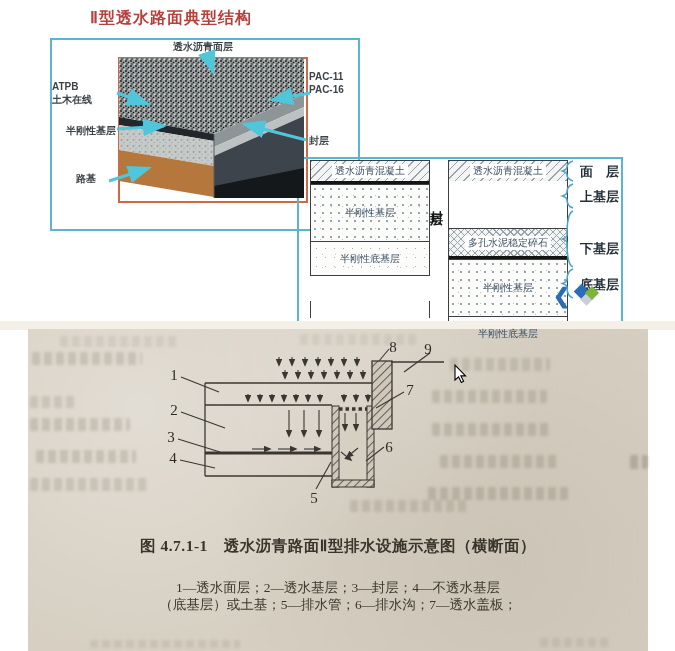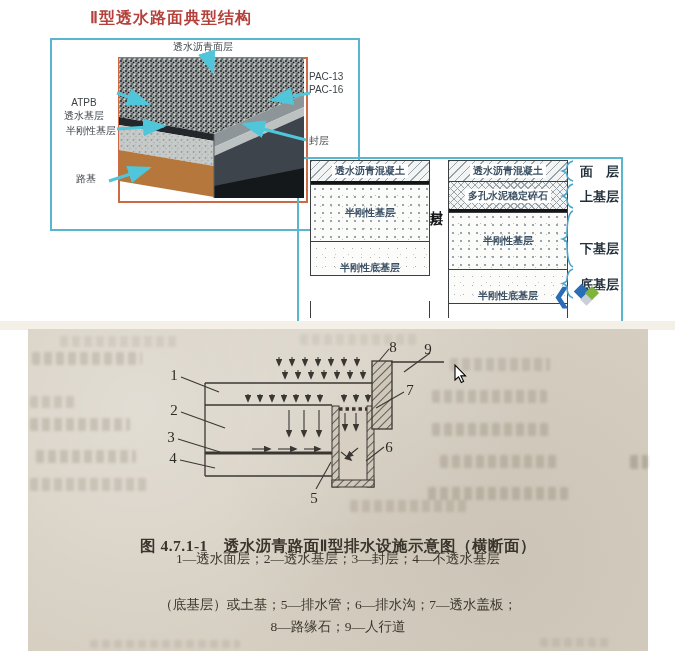--- a/index.html
+++ b/index.html
@@ -4,28 +4,28 @@
 <style>
   html,body{margin:0;padding:0;background:#fff;}
   #stage{position:relative;width:675px;height:651px;background:#fff;overflow:hidden;
          font-family:"Liberation Sans",sans-serif;padding-left:42px;}
   .abs{position:absolute;}
 
   
   .main-title{left:90px;top:8px;font-size:16px;font-weight:bold;color:#b5413c;letter-spacing:1px;}
   .boxA{left:50px;top:38px;width:306px;height:189px;border:2px solid #5ab6cf;background:#fff;}
   .orange-frame{left:118px;top:57px;width:186px;height:142px;border:2px solid #cd6a45;background:#fff;}
-  .hero-label{font-size:10px;color:#3d4449;font-weight:400;line-height:13px;}
+  .hero-label{font-size:10px;color:#3d4449;font-weight:700;line-height:13px;}
   .hero-caption{left:52px;top:212px;width:302px;text-align:center;font-size:10.5px;color:#4c5963;letter-spacing:1px;}
   .tb-top{left:297px;top:157px;width:326px;border-top:2px solid #5ab6cf;}
   .tb-left{left:297px;top:157px;height:165px;border-left:2px solid #5ab6cf;}
   .tb-right{left:621px;top:157px;height:165px;border-left:2px solid #5ab6cf;}
   .col{width:118px;border-left:1px solid #3c3f42;border-right:1px solid #3c3f42;background:#fff;}
-  .row{position:relative;border-top:1px solid #3c3f42;display:flex;align-items:center;justify-content:center;font-weight:bold;}
-  .row:last-child{border-bottom:1px solid #3c3f42;align-items:flex-end;}
+  .row{position:relative;border-top:1px solid #3c3f42;display:flex;align-items:center;justify-content:center;}
+  .row:last-child{border-bottom:1px solid #3c3f42;}
   .cell-text{font-size:10px;color:#3a4f63;white-space:nowrap;z-index:2;}
   .pill{background:#fff;padding:0 3px;}
   .hatchA{background:#f3f5f5;background-image:repeating-linear-gradient(135deg,#97a2aa 0 1px,transparent 1px 6px);}
   .hatchB{background:#f1f3f4;background-image:repeating-linear-gradient(135deg,#8e9aa3 0 1px,transparent 1px 5px);}
   .hatchX{background:#f3f4f4;background-image:repeating-linear-gradient(45deg,#9aa3aa 0 1px,transparent 1px 5px),
           repeating-linear-gradient(135deg,#9aa3aa 0 1px,transparent 1px 5px);}
   .dots1{background-color:#fbfbfa;background-image:radial-gradient(circle,#9aa4ab 0.8px,transparent 1.1px),radial-gradient(circle,#b9c0c5 0.7px,transparent 1px);background-size:8px 8px,11px 11px;background-position:0 0,4px 5px;}
   .dots2{background-color:#fcfcfb;background-image:radial-gradient(circle,#a8b0b6 0.7px,transparent 1px),radial-gradient(circle,#c3c9cd 0.6px,transparent .9px);background-size:9px 9px,13px 13px;background-position:1px 2px,5px 6px;}
   .tails{height:17px;border-left:1px solid #3c3f42;border-right:1px solid #3c3f42;width:118px;}
   .seal-thick{height:3px;background:#141414;}
@@ -64,29 +64,29 @@
 
 <div id="stage">
 
   <div class="abs main-title">Ⅱ型透水路面典型结构</div>
 
   <div class="abs boxA"></div>
   <div class="abs orange-frame"></div>
 
   <div class="abs hero-label" style="left:155px;top:40px;width:96px;text-align:center;">透水沥青面层</div>
 
-  <div class="abs hero-label" style="left:52px;top:96px;width:64px;text-align:center;">
+  <div class="abs hero-label" style="left:52px;top:80px;width:64px;text-align:left;">
     <div>ATPB</div>
-    <div>透水基层</div>
+    <div>土木在线</div>
   </div>
   <div class="abs hero-label" style="left:54px;top:124px;width:62px;text-align:right;">半刚性基层</div>
   <div class="abs hero-label" style="left:76px;top:172px;">路基</div>
 
   <div class="abs hero-label" style="left:309px;top:70px;">
-    <div>PAC-13</div>
+    <div>PAC-11</div>
     <div>PAC-16</div>
   </div>
   <div class="abs hero-label" style="left:309px;top:134px;">封层</div>
 
 
   <div class="abs tb-top"></div>
   <div class="abs tb-left"></div>
   <div class="abs tb-right"></div>
 
   <div class="abs col" style="left:310px;top:160px;">
@@ -100,21 +100,21 @@
     <div class="row dots2" style="height:33px;">
         <span class="cell-text">半刚性底基层</span>
       </div>
   </div>
   <div class="abs tails" style="left:310px;top:301px;"></div>
 
   <div class="abs col" style="left:448px;top:160px;">
     <div class="row hatchA" style="height:20px;">
         <span class="cell-text pill">透水沥青混凝土</span>
       </div>
-    <div class="row hatchX" style="height:27px;">
+    <div class="row hatchX" style="height:27px;margin-top:47px;">
         <span class="cell-text pill">多孔水泥稳定碎石</span>
       </div>
     <div class="seal-thick"></div>
     <div class="row dots1" style="height:56px;">
         <span class="cell-text">半刚性基层</span>
       </div>
     <div class="row dots2" style="height:33px;">
         <span class="cell-text">半刚性底基层</span>
       </div>
   </div>
@@ -150,23 +150,22 @@
   <div class="smudge" style="left:432px;top:390px;width:115px;height:13px;opacity:.34;"></div>
   <div class="smudge" style="left:432px;top:423px;width:120px;height:13px;opacity:.36;"></div>
   <div class="smudge" style="left:440px;top:455px;width:118px;height:13px;opacity:.36;"></div>
   <div class="smudge" style="left:428px;top:487px;width:140px;height:13px;opacity:.38;"></div>
   <div class="smudge" style="left:630px;top:455px;width:18px;height:14px;opacity:.5;"></div>
   <div class="smudge" style="left:350px;top:500px;width:120px;height:12px;opacity:.3;"></div>
   <div class="smudge" style="left:90px;top:640px;width:150px;height:8px;opacity:.2;"></div>
   <div class="smudge" style="left:540px;top:638px;width:70px;height:9px;opacity:.2;"></div>
 
   <div class="cap cap-title">图 4.7.1-1　透水沥青路面Ⅱ型排水设施示意图（横断面）</div>
-  <div class="cap cap-line" style="top:550px;">1—透水面层；2—透水基层；3—封层；4—不透水基层</div>
+  <div class="cap cap-line" style="top:579px;">1—透水面层；2—透水基层；3—封层；4—不透水基层</div>
   <div class="cap cap-line" style="top:596px;">（底基层）或土基；5—排水管；6—排水沟；7—透水盖板；</div>
-  <div class="cap cap-line" style="top:618px;">8—路缘石；9—人行道</div>
 
   <svg class="overlay" width="675" height="651" viewBox="0 0 675 651">
     <defs>
       <clipPath id="frameClip">
           <rect x="119" y="58" width="185" height="140"></rect>
         </clipPath>
       <pattern id="spkTop" patternUnits="userSpaceOnUse" width="5" height="5">
         <rect width="5" height="5" fill="#9aa09f"></rect>
         <circle cx="1" cy="1" r="1" fill="#24272a"></circle>
           <circle cx="3.5" cy="2.5" r="0.8" fill="#111"></circle>

